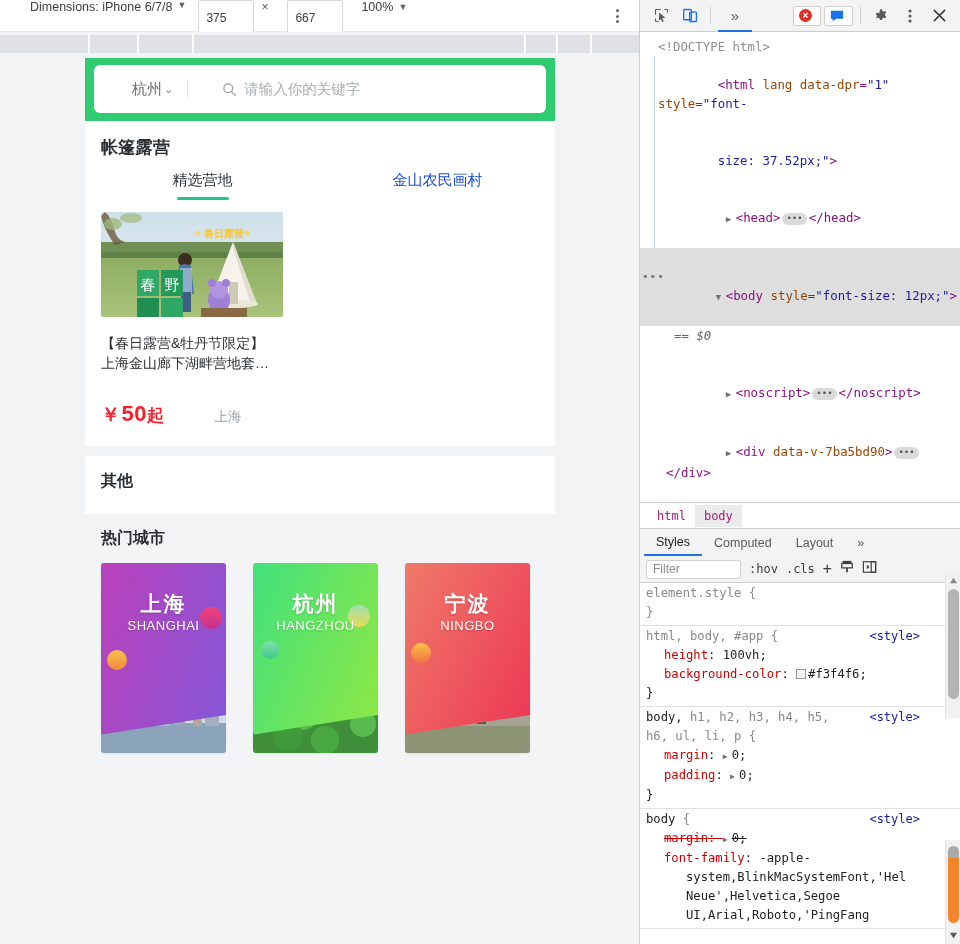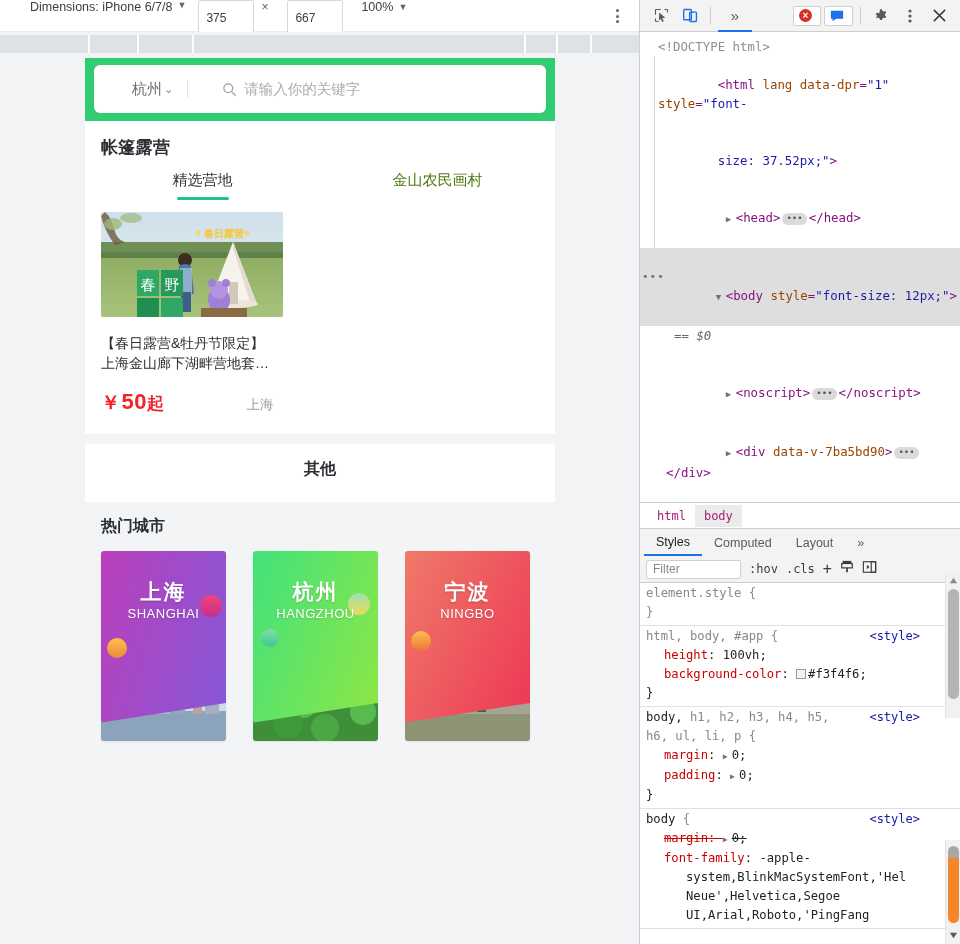--- a/index.html
+++ b/index.html
@@ -190,21 +190,21 @@
   }
 
   .tabs {
     display: flex;
     padding: 8px 0 0 0;
   }
   .tab {
     flex: 1;
     text-align: center;
     font-size: 15px;
-    color: #4d7c0f;
+    color: #1d4ed8;
     padding-bottom: 10px;
     position: relative;
   }
   .tab.active {
     color: #2f3438;
   }
   .tab.active::after {
     content: "";
     position: absolute;
     left: 50%;
@@ -228,24 +228,23 @@
     background: linear-gradient(#b9d7ea, #cfe3ef);
   }
   .product-title {
     margin-top: 16px;
     font-size: 14px;
     line-height: 20px;
     color: #2b2f33;
     width: 186px;
   }
   .product-meta {
-    margin-top: 16px;
+    margin-top: 28px;
     display: flex;
     align-items: baseline;
-    gap: 32px;
   }
   .price {
     color: #f5222d;
     font-size: 22px;
     font-weight: bold;
     letter-spacing: 0.5px;
   }
   .price .yen { font-size: 19px; margin-right: 1px;}
   .price .qi { font-size: 17px; }
   .loc {
@@ -257,21 +256,20 @@
   .gap { height: 10px; }
 
   .other-card {
     background: #fff;
     padding: 15px 16px 22px 16px;
   }
   .other-title {
     font-size: 16px;
     font-weight: bold;
     color: #2b2f33;
-    text-align: center;
   }
 
   .hot-section { padding: 14px 16px 0 16px; }
   .hot-title {
     font-size: 16px;
     font-weight: bold;
     color: #2b2f33;
   }
   .city-row {
     margin-top: 14px;

